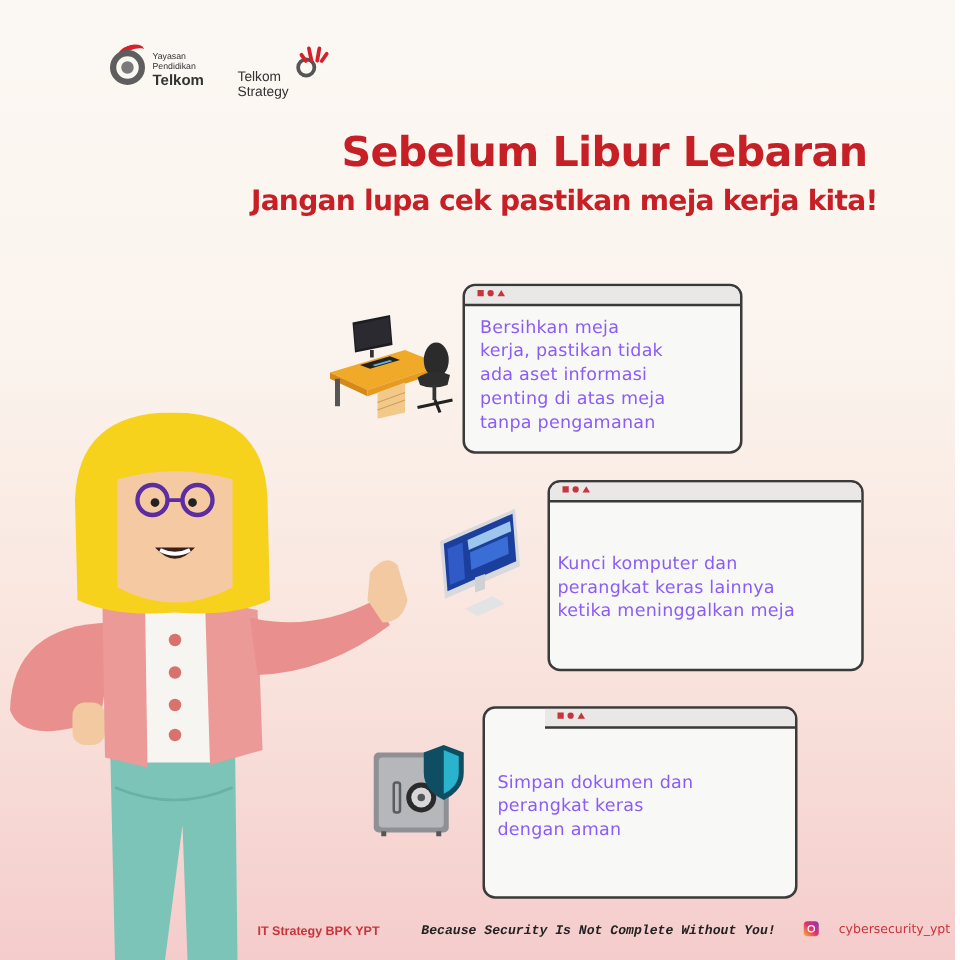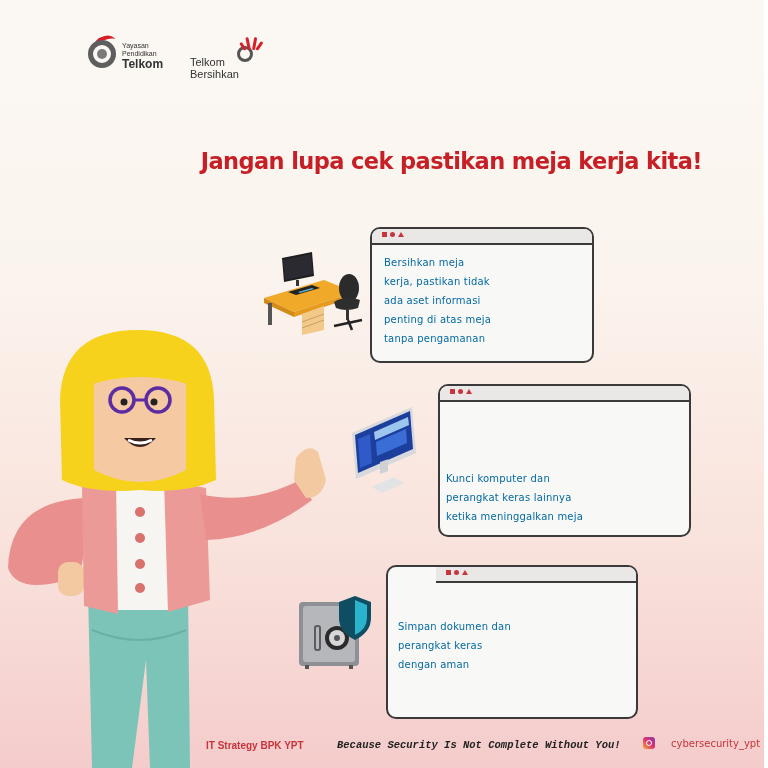--- a/index.html
+++ b/index.html
@@ -27,26 +27,26 @@
   .headline{right:70px;top:102px;font-family:"DejaVu Sans",sans-serif;font-weight:bold;color:#c71f26;font-size:33px;letter-spacing:-0.5px;text-align:right;white-space:nowrap;}
   .subhead{right:62px;top:148px;font-family:"DejaVu Sans",sans-serif;font-weight:bold;color:#c71f26;font-size:22.5px;letter-spacing:-0.6px;white-space:nowrap;}
 
   
   .win{position:absolute;border:2px solid #3a3a3a;border-radius:10px;background:#f8f8f7;box-sizing:border-box;overflow:hidden;}
   .win-bar{height:14px;background:#e9e8e6;border-bottom:2px solid #3a3a3a;position:relative;}
   .dots{position:absolute;left:10px;top:3px;display:flex;gap:3px;align-items:center;}
   .d-sq{width:5px;height:5px;background:#c8343c;}
   .d-ci{width:5px;height:5px;border-radius:50%;background:#c8343c;}
   .d-tr{width:0;height:0;border-left:3px solid transparent;border-right:3px solid transparent;border-bottom:5px solid #c8343c;}
-  .win-text{position:absolute;font-family:"DejaVu Sans",sans-serif;color:#0369a1;font-size:10px;line-height:19px;white-space:pre-line;letter-spacing:0.2px;}
+  .win-text{position:absolute;font-family:"DejaVu Sans",sans-serif;color:#8b5cf6;font-size:14px;line-height:19px;white-space:pre-line;letter-spacing:0.2px;}
 
   .w1{left:370px;top:227px;width:224px;height:136px;}
   .w1 .win-text{left:12px;top:24px;}
   .w2{left:438px;top:384px;width:253px;height:153px;}
-  .w2 .win-text{left:6px;top:56px;margin-top:27px;}
+  .w2 .win-text{left:6px;top:56px;}
   .w3{left:386px;top:565px;width:252px;height:154px;padding-left:48px;}
   .w3 .win-text{left:10px;top:50px;}
 
   
   .desk{left:262px;top:250px;width:110px;height:85px;}
   
   .imac{left:350px;top:405px;width:70px;height:88px;}
   
   .safe{left:295px;top:592px;width:80px;height:80px;}
 
@@ -73,31 +73,32 @@
     <div class="ypt-text">
       <span class="ypt-small">Yayasan</span>
       <span class="ypt-small">Pendidikan</span>
       <span class="ypt-big">Telkom</span>
     </div>
   </div>
 
   <div class="abs logo-tel">
     <div class="tel-text">
       <div>Telkom</div>
-      <div>Bersihkan</div>
+      <div>Strategy</div>
     </div>
     <div class="tel-ring"></div>
     <div class="tel-hand">
       <span style="left:2px;height:9px;transform:rotate(-35deg)"></span>
       <span style="left:6px;height:13px;transform:rotate(-12deg)"></span>
       <span style="left:10px;height:13px;transform:rotate(10deg)"></span>
       <span style="left:13px;height:10px;transform:rotate(35deg)"></span>
     </div>
   </div>
 
+  <div class="abs headline">Sebelum Libur Lebaran</div>
   <div class="abs subhead">Jangan lupa cek pastikan meja kerja kita!</div>
 
   <svg class="abs desk" viewBox="0 0 110 85">
     <polygon points="2,48 62,30 92,42 32,62" fill="#f0a928"></polygon>
     <polygon points="2,48 32,62 32,67 2,53" fill="#d48a18"></polygon>
     <polygon points="32,62 92,42 92,47 32,67" fill="#e59a20"></polygon>
     <rect x="6" y="53" width="4" height="22" fill="#555"></rect>
     <polygon points="40,64 62,56 62,80 40,85" fill="#f3c98a"></polygon>
     <line x1="40" y1="72" x2="62" y2="64" stroke="#c9a062" stroke-width="1"></line>
     <line x1="40" y1="78" x2="62" y2="70" stroke="#c9a062" stroke-width="1"></line>

